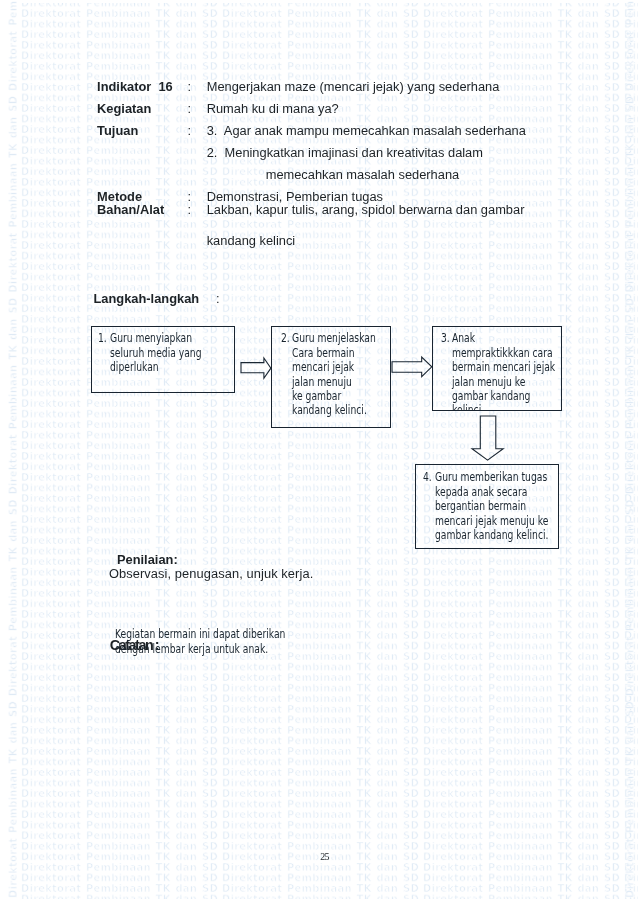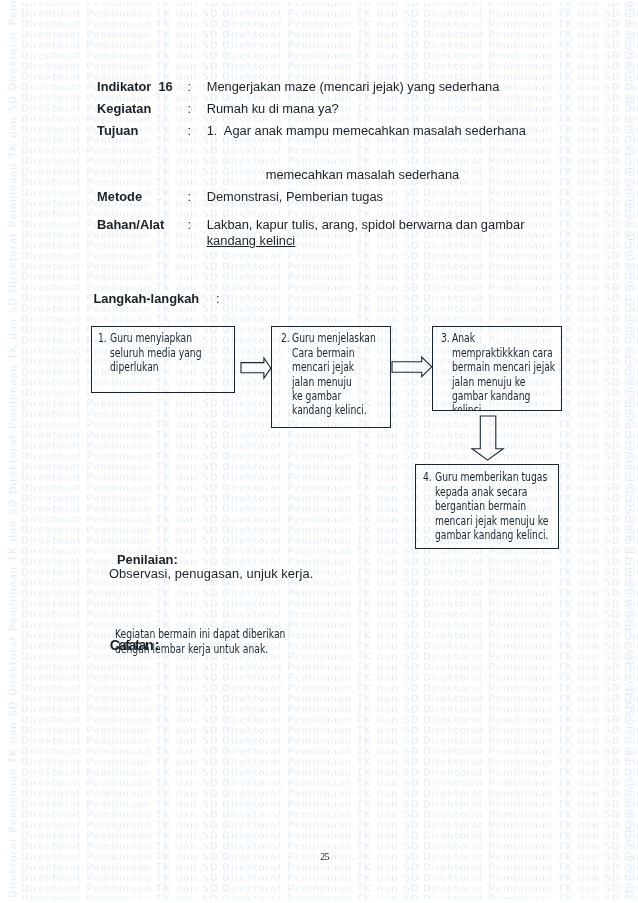--- a/index.html
+++ b/index.html
@@ -18,21 +18,21 @@
   .txt{position:absolute;white-space:pre;font-size:12.85px;line-height:12.85px;}
   .b{font-weight:bold;}
 
   
   .fl{left:97.1px;}          
   .fc{left:187.5px;}         
   .fv{left:206.7px;}         
   .fv-ind{left:225.7px;margin-left:40px;}     
 
   .r1{top:80.6px;}  .r2{top:102.7px;} .r3{top:124.8px;} .r4{top:146.9px;}
-  .r5{top:169.0px;} .r6{top:191.1px;} .r7{top:219px;} .r8{top:235.3px;text-decoration:underline;}
+  .r5{top:169.0px;} .r6{top:191.1px;} .r7{top:204px;} .r8{top:235.3px;}
 
   
   .box{position:absolute;border:1.4px solid #192430;box-sizing:border-box;
        background:transparent;overflow:hidden;}
   .boxtxt{position:absolute;font-family:"DejaVu Sans Condensed","DejaVu Sans",sans-serif;
           font-size:11.9px;line-height:14.4px;color:#1a252f;white-space:pre;
           transform:scaleX(0.86);transform-origin:0 0;}
 
   #box1{left:91.3px;top:326.3px;width:143.5px;height:66.3px;}
   #box2{left:271.4px;top:326.3px;width:119.2px;height:101.3px;}
@@ -106,21 +106,22 @@
     <div class="txt b fl r1">Indikator  16</div>
     <div class="txt fc r1">:</div>
     <div class="txt fv r1">Mengerjakan maze (mencari jejak) yang sederhana</div>
 
     <div class="txt b fl r2">Kegiatan</div>
     <div class="txt fc r2">:</div>
     <div class="txt fv r2">Rumah ku di mana ya?</div>
 
     <div class="txt b fl r3">Tujuan</div>
     <div class="txt fc r3">:</div>
-    <div class="txt fv r3">1.  Agar anak mampu memecahkan masalah sederhana</div>
+    <div class="txt fv r3">3.  Agar anak mampu memecahkan masalah sederhana</div>
+    <div class="txt fv r4">2.  Meningkatkan imajinasi dan kreativitas dalam</div>
     <div class="txt fv-ind r5">memecahkan masalah sederhana</div>
 
     <div class="txt b fl r6">Metode</div>
     <div class="txt fc r6">:</div>
     <div class="txt fv r6">Demonstrasi, Pemberian tugas</div>
 
     <div class="txt b fl r7">Bahan/Alat</div>
     <div class="txt fc r7">:</div>
     <div class="txt fv r7">Lakban, kapur tulis, arang, spidol berwarna dan gambar</div>
     <div class="txt fv r8">kandang kelinci</div>

